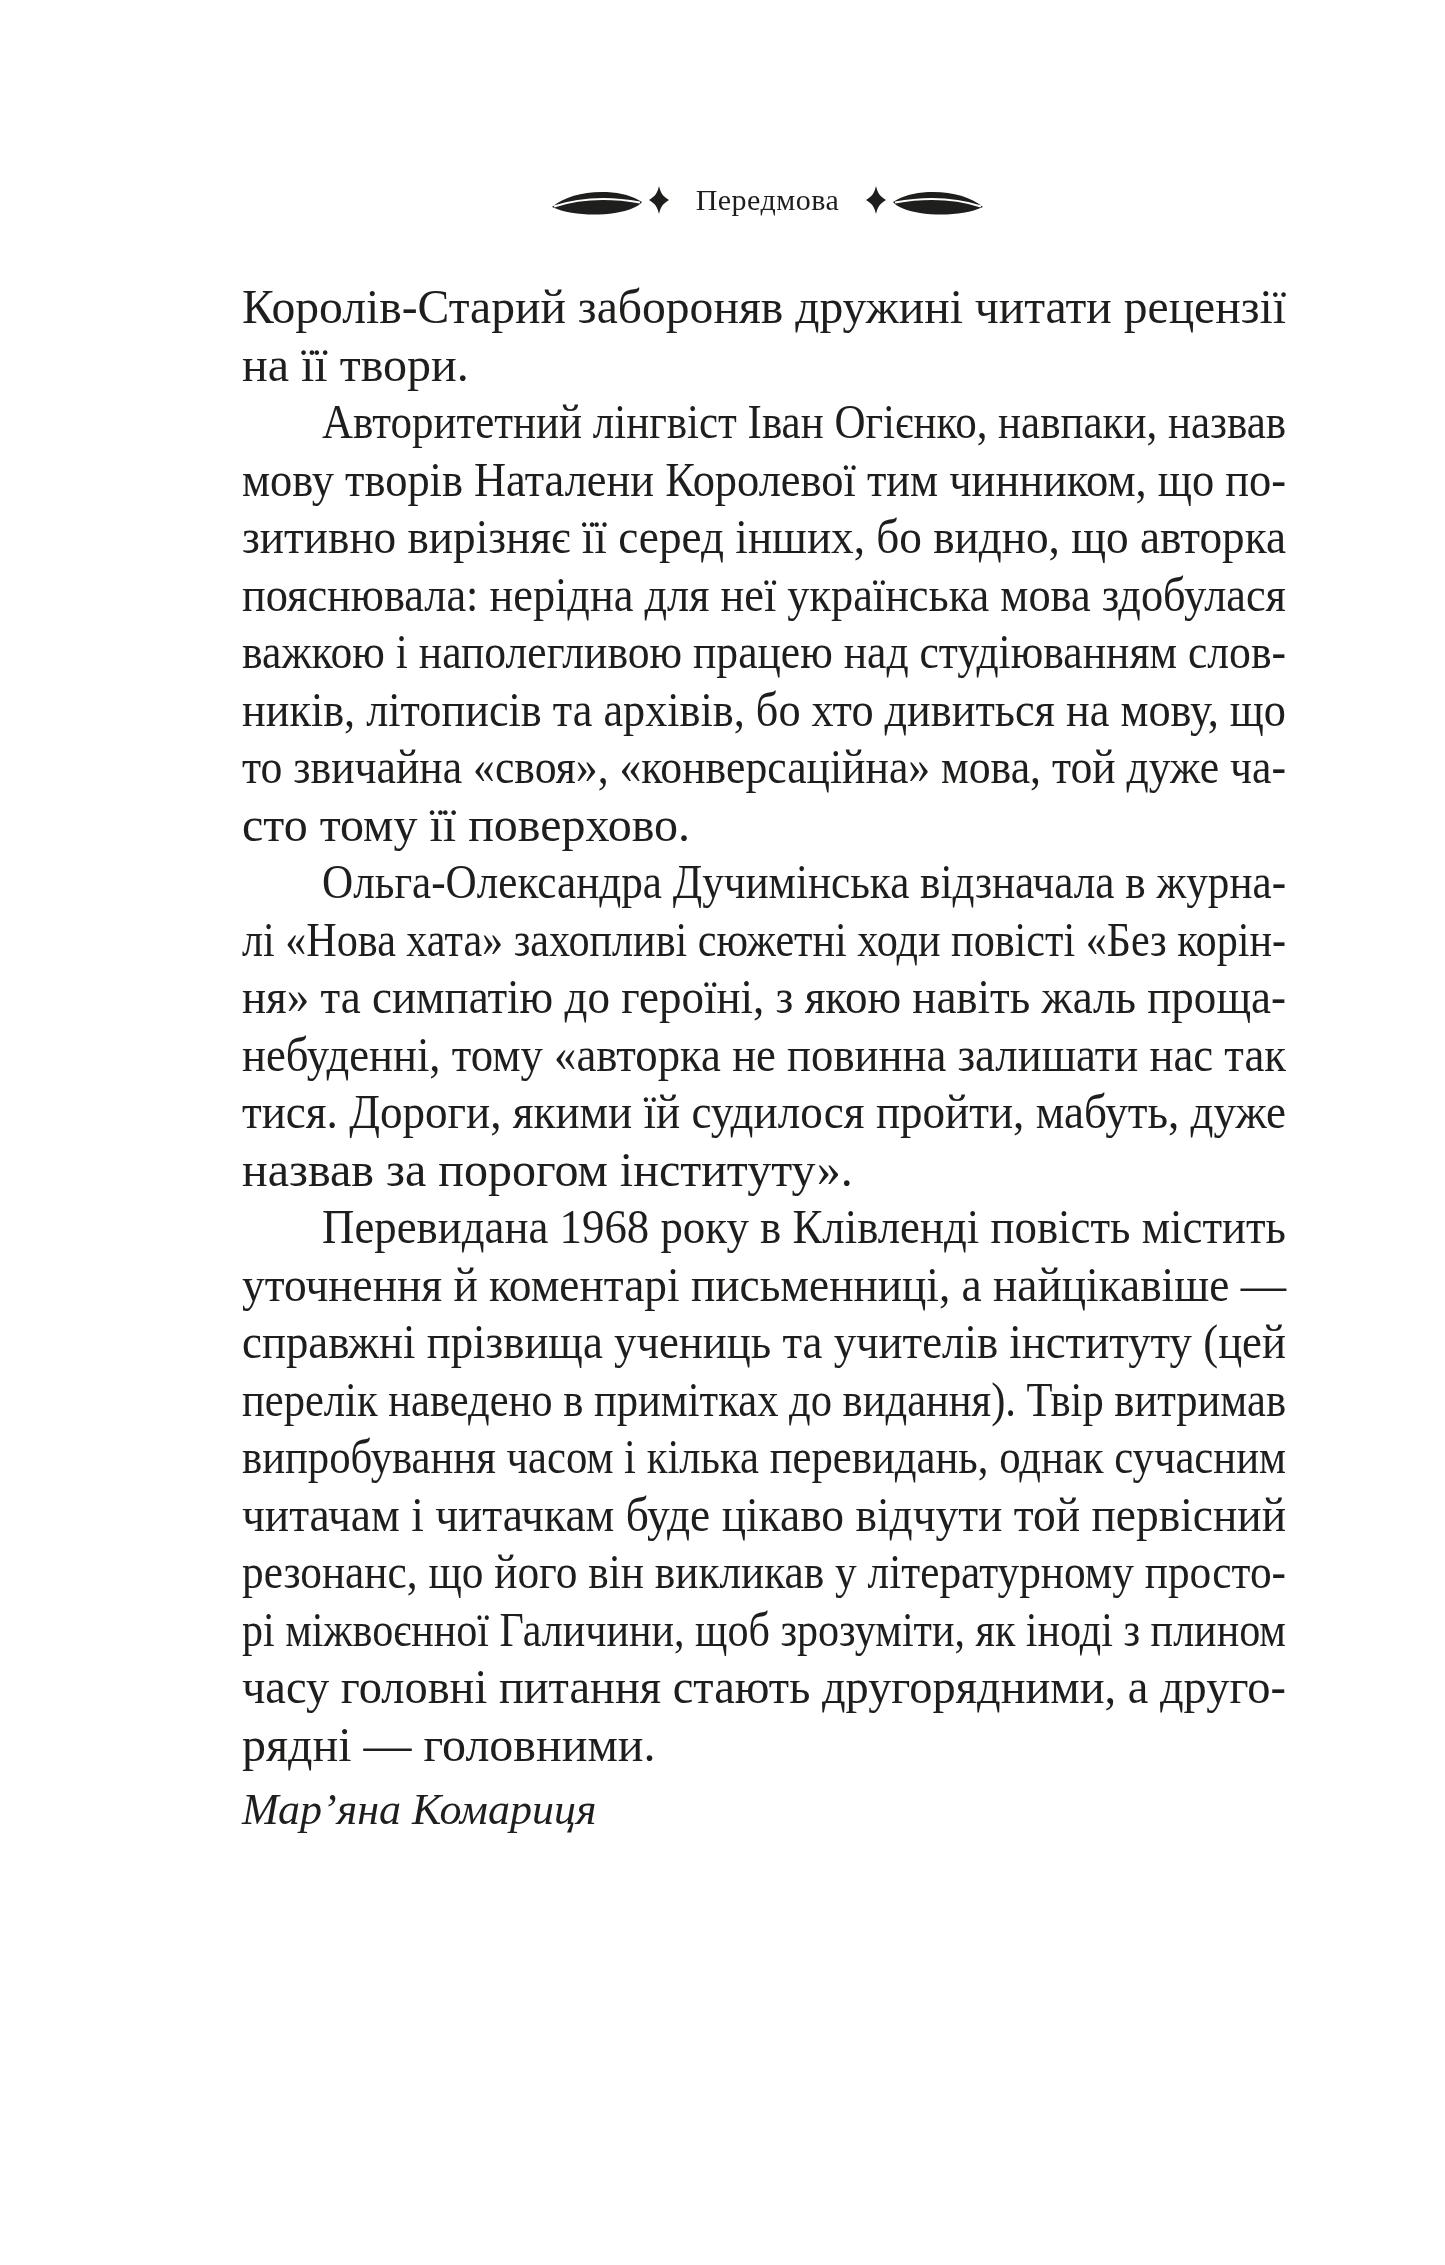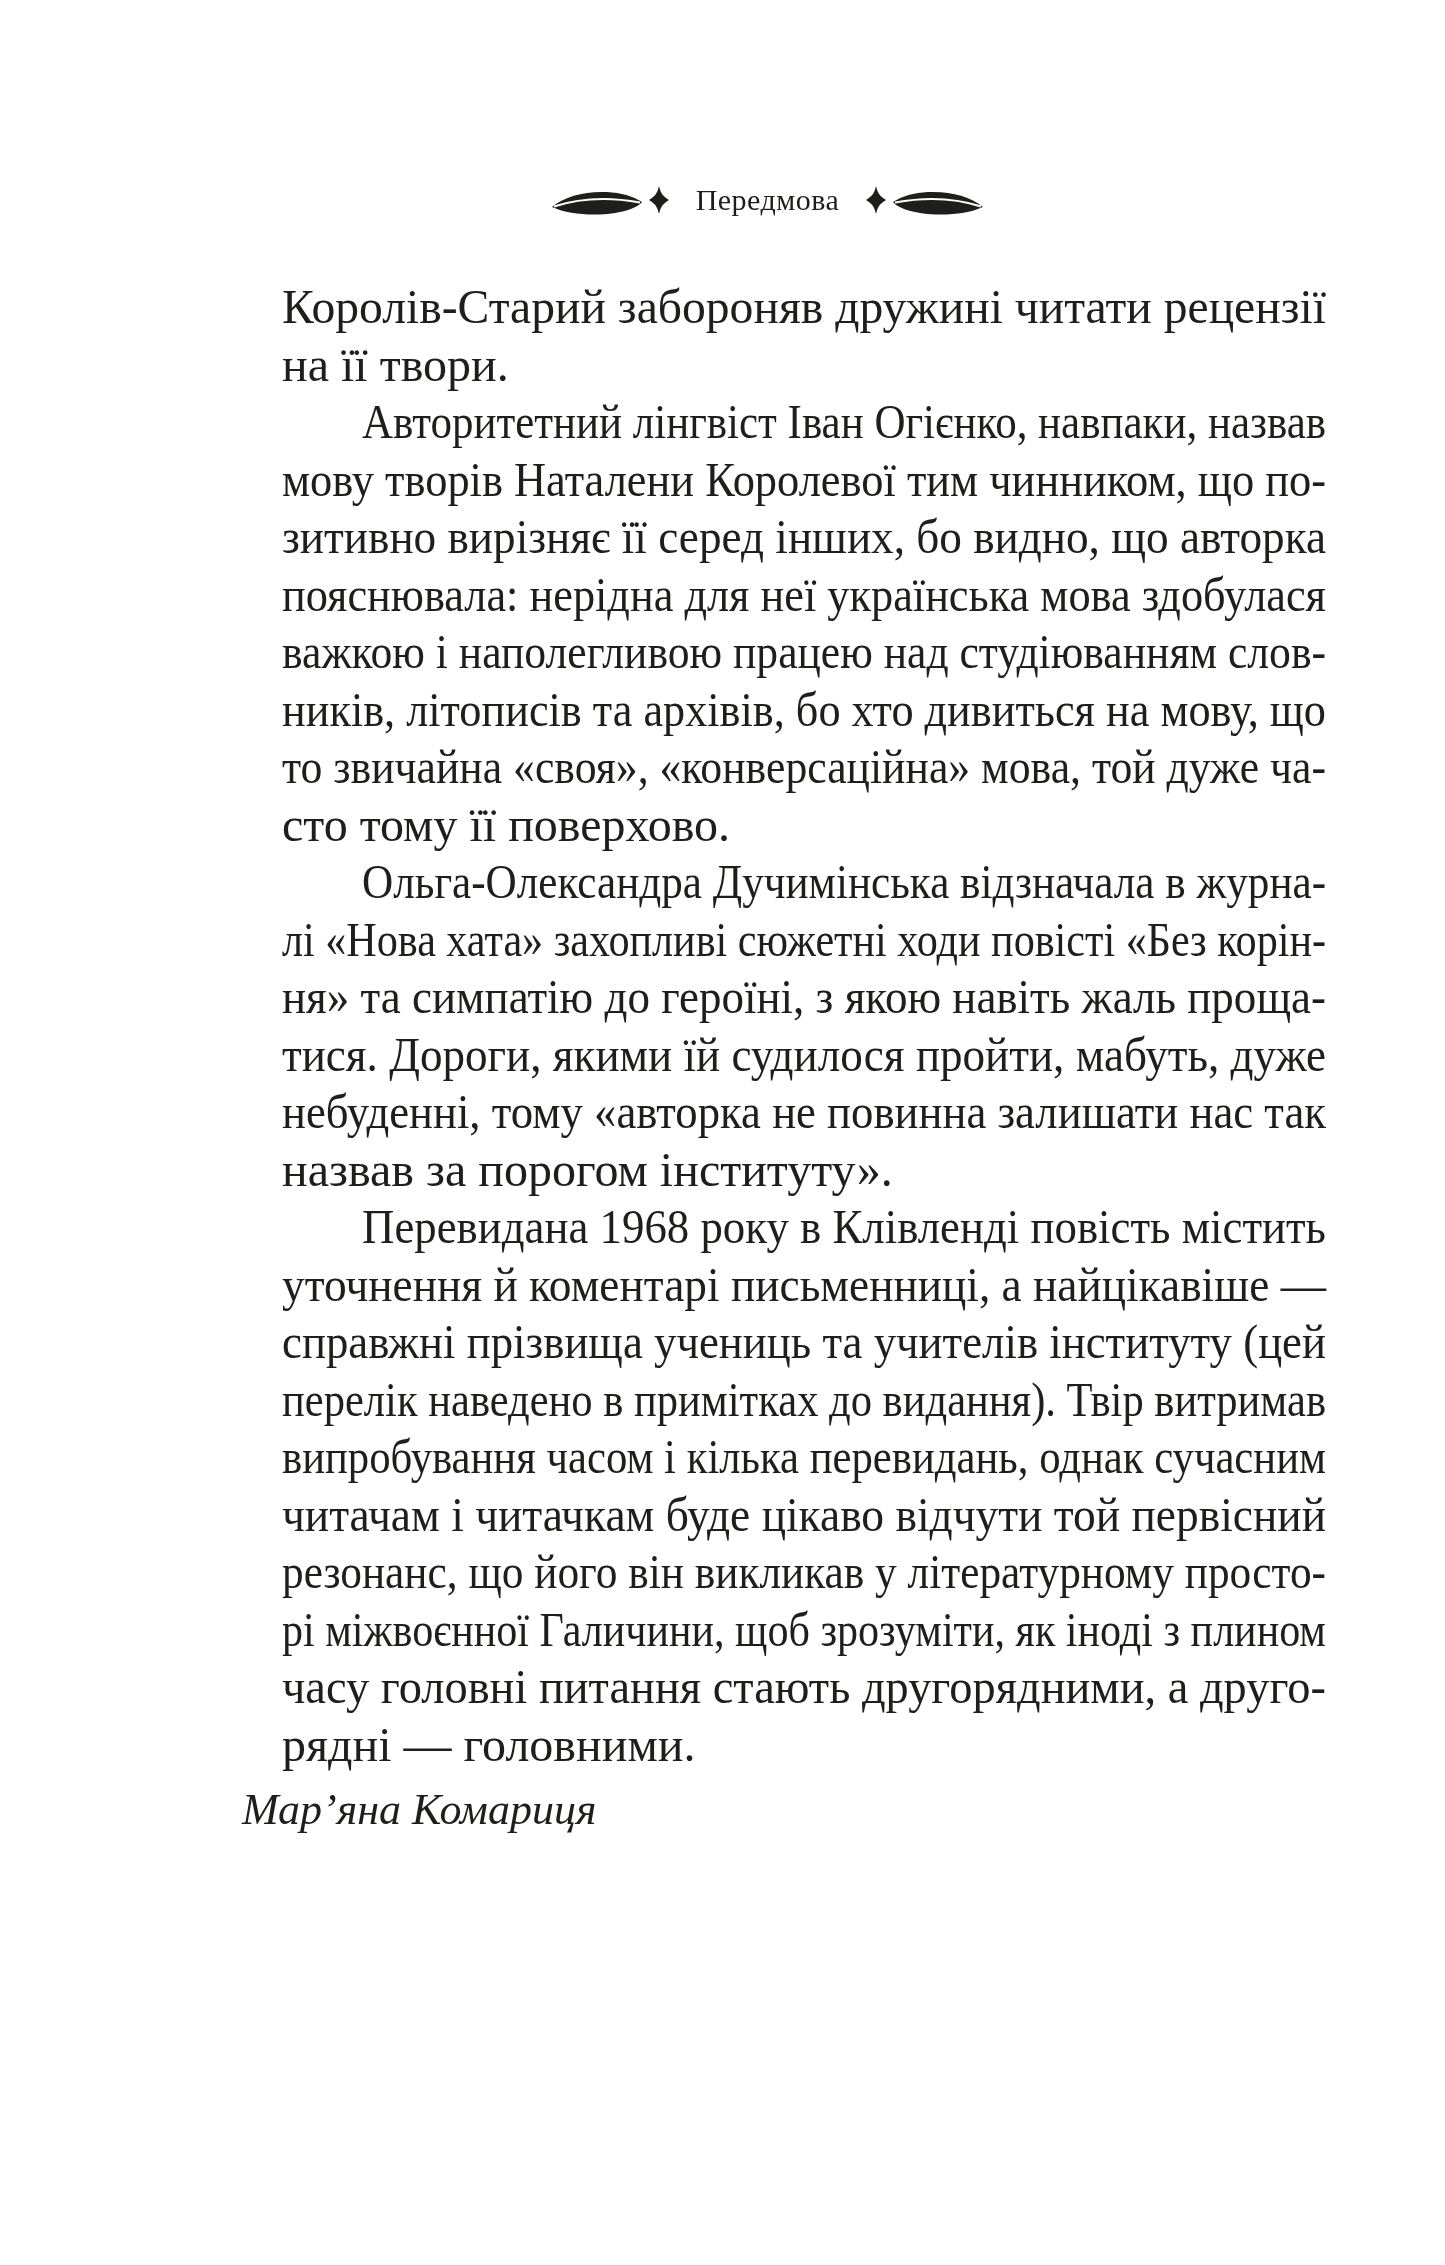--- a/index.html
+++ b/index.html
@@ -38,21 +38,21 @@
   }
   
   .text-block {
     position: absolute;
     left: 242px; top: 278px;
     width: 1044px;
     font-size: 48px;
     line-height: 57.5px;
     color: #1e1e1c;
   }
-  .line { white-space: pre; overflow: visible; margin-left: 40px; }
+  .line { white-space: pre; overflow: visible; }
   .line.indent { padding-left: 80px; text-align: center; }
   .line-text {
     display: inline-block;
     transform-origin: 0 50%;
     white-space: pre;
   }
   .signature {
     text-align: left;
     font-style: italic;
     font-size: 44px;
@@ -92,22 +92,22 @@
       <div class="line"><span class="line-text" style="transform: scaleX(0.925378);">мову творів Наталени Королевої тим чинником, що по-</span></div>
       <div class="line"><span class="line-text" style="transform: scaleX(0.942092);">зитивно вирізняє її серед інших, бо видно, що авторка</span></div>
       <div class="line"><span class="line-text" style="transform: scaleX(0.923345);">пояснювала: нерідна для неї українська мова здобулася</span></div>
       <div class="line"><span class="line-text" style="transform: scaleX(0.90869);">важкою і наполегливою працею над студіюванням слов-</span></div>
       <div class="line"><span class="line-text" style="transform: scaleX(0.922249);">ників, літописів та архівів, бо хто дивиться на мову, що</span></div>
       <div class="line"><span class="line-text" style="transform: scaleX(0.91056);">то звичайна «своя», «конверсаційна» мова, той дуже ча-</span></div>
       <div class="line para-end"><span class="line-text">сто тому її поверхово.</span></div>
       <div class="line indent"><span class="line-text" style="transform: scaleX(0.89911);">Ольга-Олександра Дучимінська відзначала в журна-</span></div>
       <div class="line"><span class="line-text" style="transform: scaleX(0.877553);">лі «Нова хата» захопливі сюжетні ходи повісті «Без корін-</span></div>
       <div class="line"><span class="line-text" style="transform: scaleX(0.937689);">ня» та симпатію до героїні, з якою навіть жаль проща-</span></div>
+      <div class="line"><span class="line-text" style="transform: scaleX(0.932117);">небуденні, тому «авторка не повинна залишати нас так</span></div>
       <div class="line"><span class="line-text" style="transform: scaleX(0.939601);">тися. Дороги, якими їй судилося пройти, мабуть, дуже</span></div>
-      <div class="line"><span class="line-text" style="transform: scaleX(0.932117);">небуденні, тому «авторка не повинна залишати нас так</span></div>
       <div class="line para-end"><span class="line-text">назвав за порогом інституту».</span></div>
       <div class="line indent"><span class="line-text" style="transform: scaleX(0.934024);">Перевидана 1968 року в Клівленді повість містить</span></div>
       <div class="line"><span class="line-text" style="transform: scaleX(0.945291);">уточнення й коментарі письменниці, а найцікавіше —</span></div>
       <div class="line"><span class="line-text" style="transform: scaleX(0.933771);">справжні прізвища учениць та учителів інституту (цей</span></div>
       <div class="line"><span class="line-text" style="transform: scaleX(0.886636);">перелік наведено в примітках до видання). Твір витримав</span></div>
       <div class="line"><span class="line-text" style="transform: scaleX(0.889386);">випробування часом і кілька перевидань, однак сучасним</span></div>
       <div class="line"><span class="line-text" style="transform: scaleX(0.947113);">читачам і читачкам буде цікаво відчути той первісний</span></div>
       <div class="line"><span class="line-text" style="transform: scaleX(0.902407);">резонанс, що його він викликав у літературному просто-</span></div>
       <div class="line"><span class="line-text" style="transform: scaleX(0.876379);">рі міжвоєнної Галичини, щоб зрозуміти, як іноді з плином</span></div>
       <div class="line"><span class="line-text" style="transform: scaleX(0.967226);">часу головні питання стають другорядними, а друго-</span></div>

